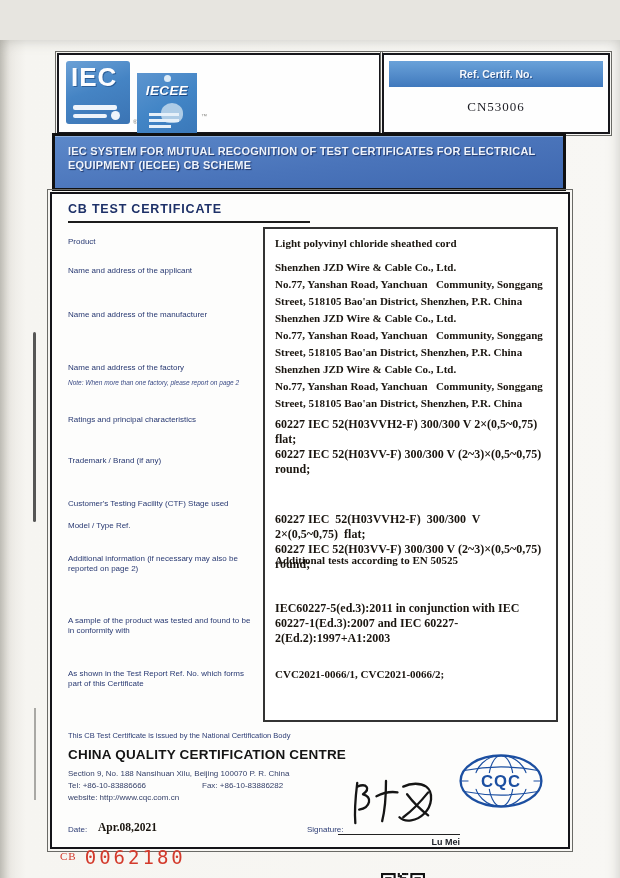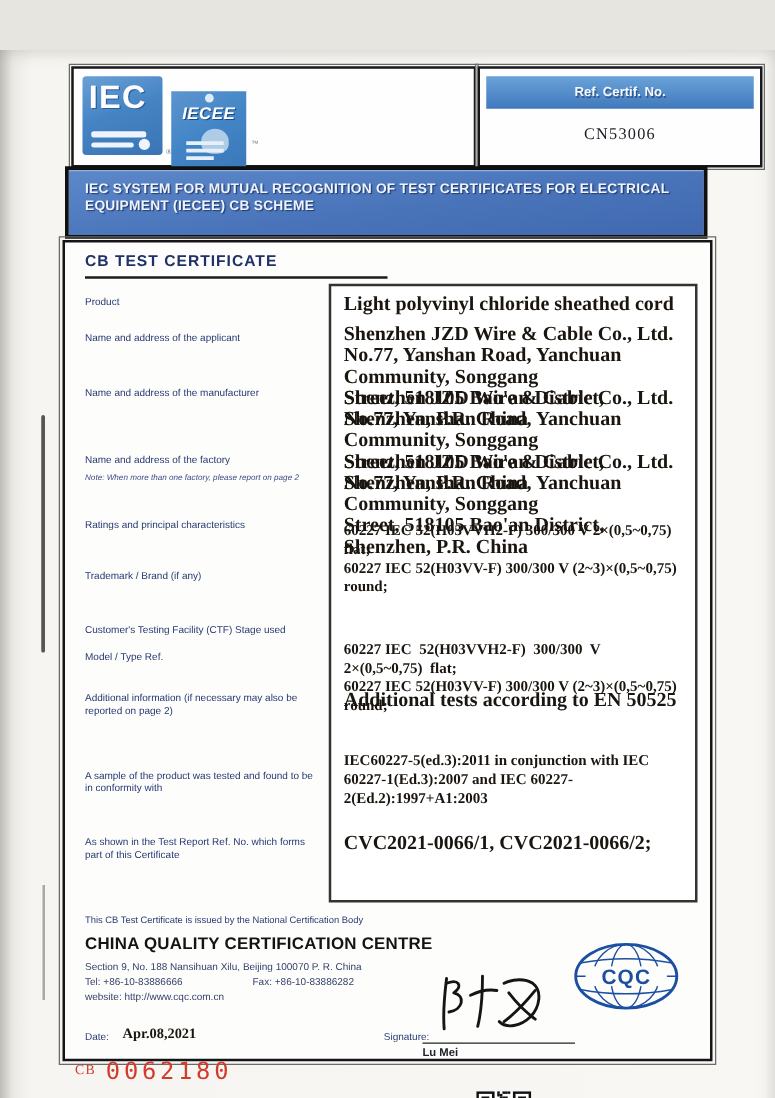--- a/index.html
+++ b/index.html
@@ -54,41 +54,41 @@
 
   
   .main-box{position:absolute;left:50px;top:152px;width:516px;height:653px;background:#fdfdfc;
             border:2px solid #141419;outline:1px solid #6a6a66;outline-offset:2px;}
   .title{position:absolute;left:16px;top:8px;width:242px;color:#1e3168;font-size:12.5px;font-weight:bold;
          letter-spacing:.8px;border-bottom:2px solid #1c1c1c;padding-bottom:5px;}
   .vbox{position:absolute;left:211px;top:33px;width:291px;height:491px;border:2px solid #333;background:#ffffff;}
   .lbl{position:absolute;left:16px;width:186px;color:#283972;font-size:8px;line-height:10px;}
   .note{position:absolute;left:16px;width:200px;color:#3c4c86;font-size:6.5px;font-style:italic;}
   .val{position:absolute;left:10px;right:8px;color:#1a150f;font-family:"Liberation Serif","DejaVu Serif",serif;
-       font-size:16px;font-weight:600;line-height:17px;white-space:pre-wrap;}
+       font-size:11px;font-weight:600;line-height:17px;white-space:pre-wrap;}
   .val.tight{line-height:15px;font-size:12px;}
   .t-product{top:6px;}  .t-applicant{top:30px;} .t-manufacturer{top:81px;} .t-factory{top:132px;}
   .t-ratings{top:188px;} .t-model{top:283px;} .t-additional{top:323px;} .t-conformity{top:372px;} .t-report{top:437px;}
   .l-product{top:43px;} .l-applicant{top:72px;} .l-manufacturer{top:116px;} .l-factory{top:169px;}
   .l-factory-note{top:185px;} .l-ratings{top:221px;} .l-trademark{top:262px;} .l-ctf{top:305px;}
   .l-model{top:327px;} .l-additional{top:360px;} .l-conformity{top:422px;} .l-report{top:475px;}
 
   
   .issued{position:absolute;left:16px;top:537px;color:#2c3c74;font-size:7.5px;}
   .ncb-name{position:absolute;left:16px;top:553px;color:#141414;font-size:13.5px;font-weight:bold;letter-spacing:.2px;}
   .ncb-line{position:absolute;left:16px;color:#333f68;font-size:8px;}
   .ncb-addr{top:575px;} .ncb-tel{top:587px;} .ncb-web{top:599px;}
   .ncb-fax{position:absolute;left:150px;top:587px;color:#333f68;font-size:8px;}
   .date-lbl{position:absolute;left:16px;top:631px;color:#2c3c74;font-size:8px;}
   .date-val{position:absolute;left:46px;top:627px;color:#1a150f;font-family:"Liberation Serif","DejaVu Serif",serif;
             font-size:11.5px;font-weight:600;}
   .sig-lbl{position:absolute;left:255px;top:631px;color:#2c3c74;font-size:8px;}
   .sig-svg{position:absolute;left:288px;top:578px;width:115px;height:58px;}
   .sig-line{position:absolute;left:286px;top:640px;width:122px;border-top:1.6px solid #222;}
-  .sig-name{position:absolute;left:286px;top:643px;width:122px;text-align:left;color:#20242c;
+  .sig-name{position:absolute;left:286px;top:643px;width:122px;text-align:right;color:#20242c;
             font-size:9px;font-weight:bold;}
   .cqc-logo{position:absolute;left:405px;top:558px;width:88px;height:58px;}
 
   
   .cb-stamp{position:absolute;left:60px;top:806px;color:#d33a2c;}
   .cb-prefix{font-family:"Liberation Serif","DejaVu Serif",serif;font-size:11px;letter-spacing:1px;vertical-align:4px;}
   .cb-number{font-family:"DejaVu Sans Mono","Liberation Mono",monospace;font-size:19px;letter-spacing:3px;margin-left:8px;}
   .qr{position:absolute;left:381px;top:833px;width:44px;height:44px;}
   .scan-caption{position:absolute;left:433px;top:842px;color:#1f1f1f;font-size:20px;letter-spacing:2px;}
 </style>

